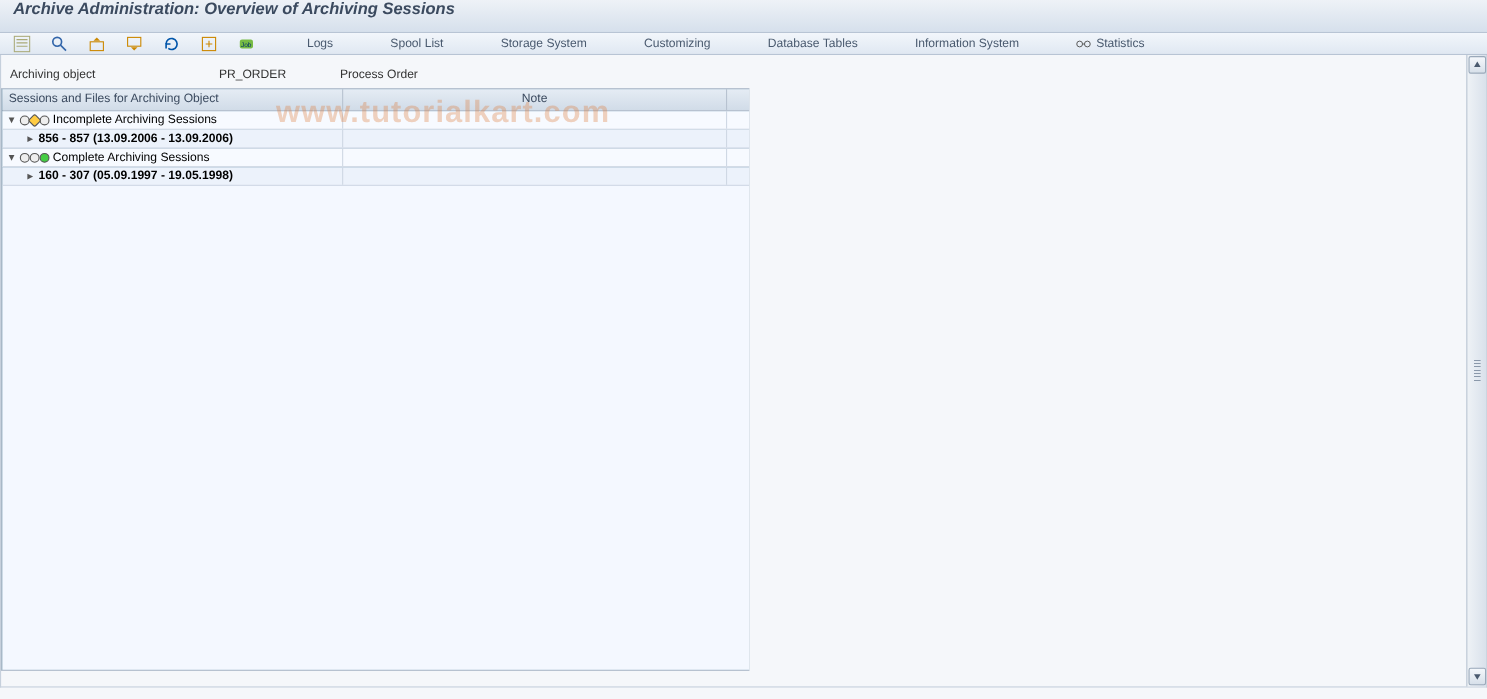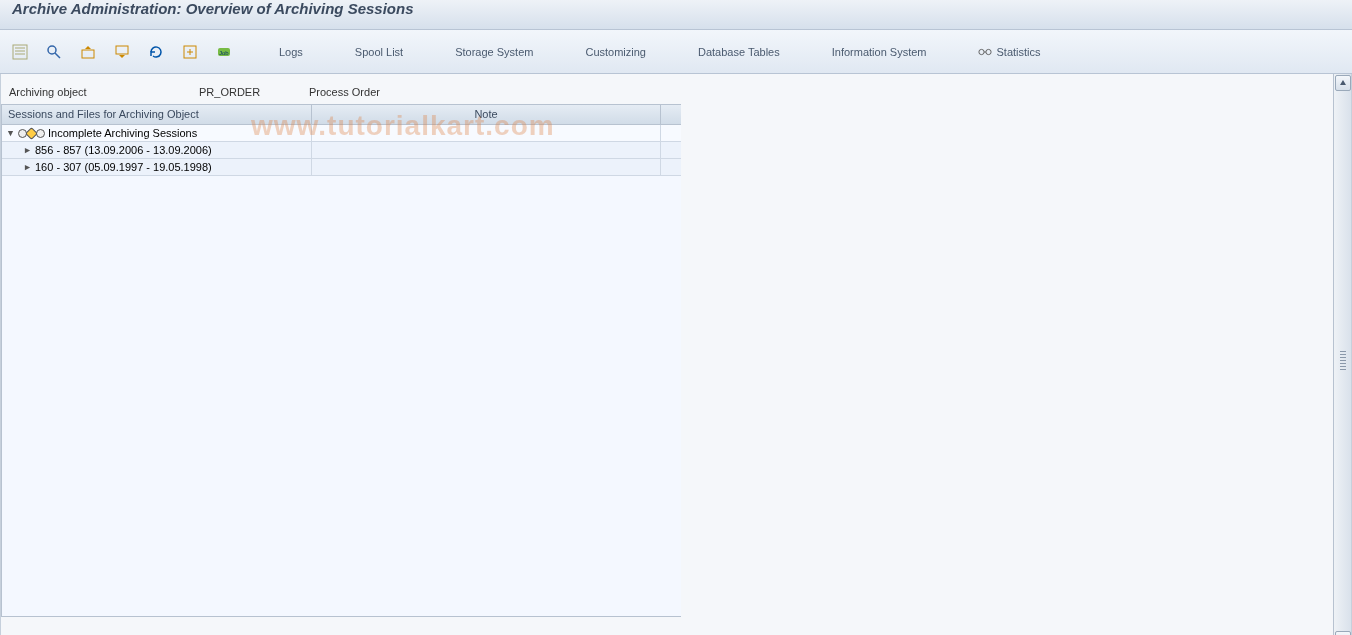--- a/index.html
+++ b/index.html
@@ -16,21 +16,21 @@
     }
     .title-bar .title {
       font-weight: bold;
       font-style: italic;
       font-size: 15px;
       color: #3b4a5f;
     }
     
     
     .toolbar {
-      height: 44px;
+      height: 20px;
       background: linear-gradient(to bottom, #f2f6fb 0%, #e0e8f2 100%);
       border-bottom: 1px solid #b8c4d4;
       display: flex;
       align-items: center;
       padding: 0 10px;
       gap: 14px;
     }
     .tb-icon {
       width: 20px;
       height: 20px;
@@ -125,21 +125,21 @@
     }
     .tt-head .col1 { width: 310px; border-right:1px solid #b7c2d0; padding:3px 6px; color:#3b4a5f;}
     .tt-head .col2 { flex:1; padding:3px 6px; color:#3b4a5f; border-right:1px solid #b7c2d0;text-align:center;}
     .tt-head .col3 { width: 20px; }
     .tt-row {
       display:flex;
       height:17px;
       align-items:center;
       border-bottom:1px solid #cfd8e4;
     }
-    .tt-row.alt { background:#ecf2fb; }
+    .tt-row.alt { background:#ecf2fb;font-weight:bold; }
     .tt-row.plain { background:#f7faff; }
     .cell1 { width:310px; border-right:1px solid #cfd8e4; display:flex; align-items:center; padding-left:4px; gap:3px; height:100%;}
     .cell2 { flex:1; border-right:1px solid #cfd8e4; height:100%;}
     .cell3 { width:20px; height:100%;}
     .arrow {
       width:9px;height:9px;display:flex;align-items:center;justify-content:center;cursor:pointer;
     }
     .arrow svg{width:7px;height:7px;fill:#555;}
     .indent { width:14px; display:inline-block;}
     .status-lights { display:flex; gap:0px; }
@@ -297,20 +297,37 @@
               <svg viewBox="0 0 8 8">
                 <path d="M1 1 L7 4 L1 7 Z"></path>
               </svg>
             </span>
           <span>856 - 857 (13.09.2006 - 13.09.2006)</span>
         </div>
         <div class="cell2"></div>
           <div class="cell3"></div>
       </div>
 
+      <div class="tt-row plain">
+        <div class="cell1">
+          <span class="arrow">
+              <svg viewBox="0 0 8 8">
+                <path d="M1 1 L7 4 L1 7 Z" transform="rotate(90 4 4)"></path>
+              </svg>
+            </span>
+          <span class="status-lights">
+            <span class="light off"></span>
+              <span class="light off"></span>
+              <span class="light grn"></span>
+          </span>
+          <span>Complete Archiving Sessions</span>
+        </div>
+        <div class="cell2"></div>
+          <div class="cell3"></div>
+      </div>
 
       <div class="tt-row alt">
         <div class="cell1">
           <span class="indent"></span>
           <span class="arrow">
               <svg viewBox="0 0 8 8">
                 <path d="M1 1 L7 4 L1 7 Z"></path>
               </svg>
             </span>
           <span>160 - 307 (05.09.1997 - 19.05.1998)</span>

